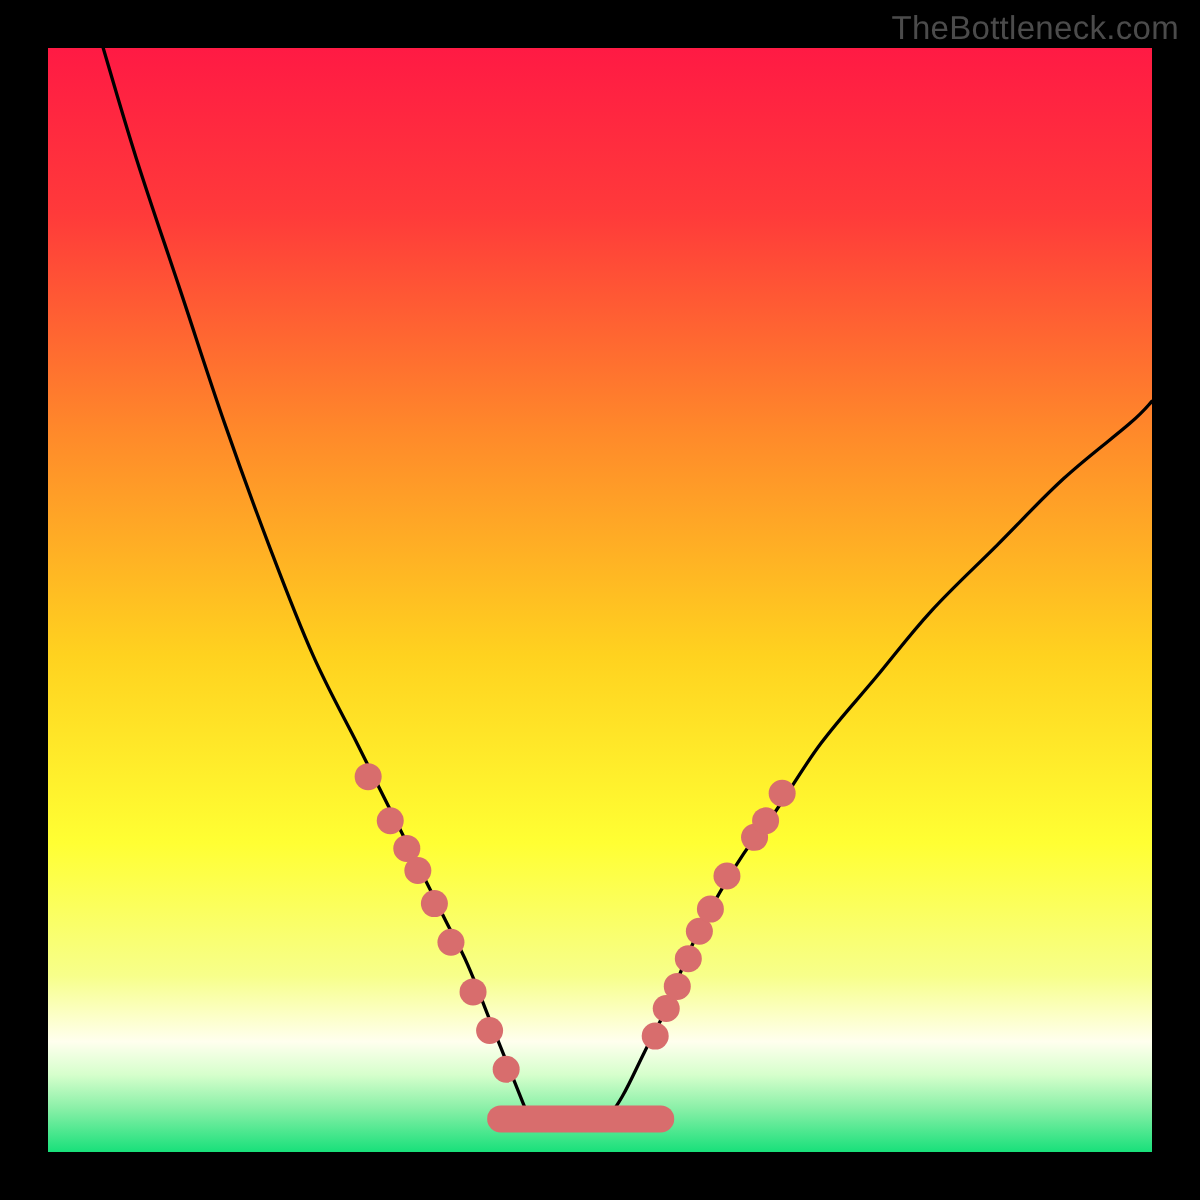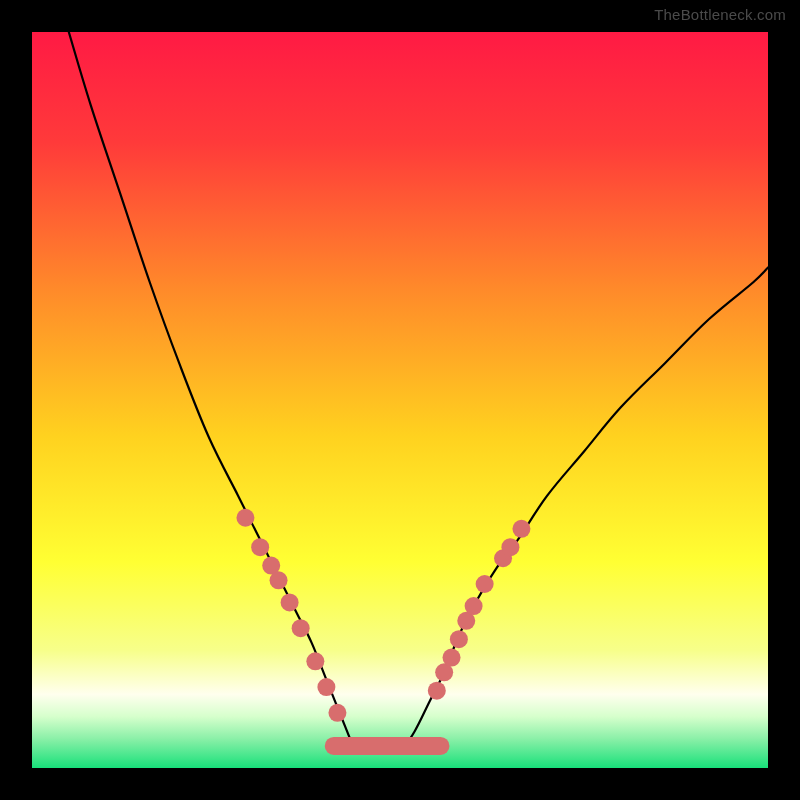--- a/index.html
+++ b/index.html
@@ -8,21 +8,21 @@
     width: 800px;
     height: 800px;
     background: #000;
     position: relative;
   }
   .watermark {
     position: absolute;
     top: 6px;
     right: 14px;
     font-family: Arial, Helvetica, sans-serif;
-    font-size: 15px;
+    font-size: 22px;
     color: #4b4b4b;
     font-weight: 500;
     letter-spacing: 0.2px;
   }
   .plot-area {
     position: absolute;
     left: 32px;
     top: 32px;
     width: 736px;
     height: 736px;

